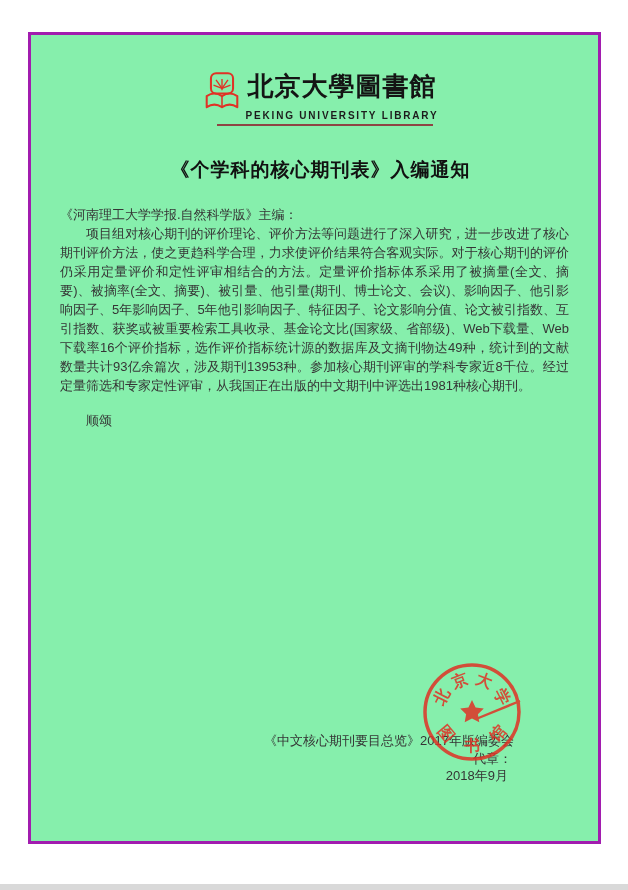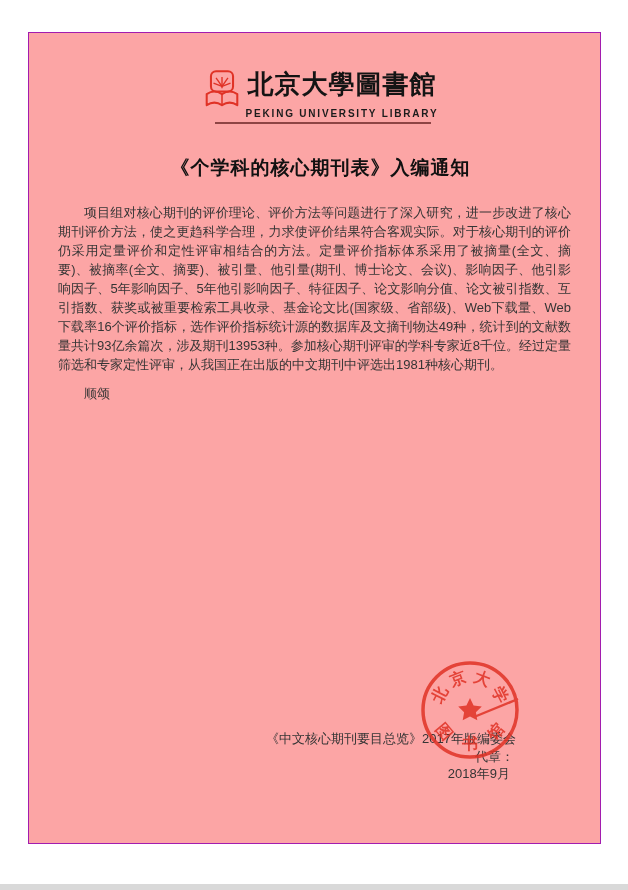--- a/index.html
+++ b/index.html
@@ -3,21 +3,21 @@
 <meta charset="utf-8">
 <style>
   html,body{margin:0;padding:0;}
   body{
     width:628px;height:890px;position:relative;background:#ffffff;
     font-family:"Liberation Sans","DejaVu Sans",sans-serif;
     overflow:hidden;
   }
   .page{
     position:absolute;left:28px;top:32px;width:573px;height:812px;
-    background:#fca5a5;border:1px solid #a21caf;box-sizing:border-box;text-decoration:underline;
+    background:#86efac;border:3px solid #a21caf;box-sizing:border-box;text-decoration:underline;
   }
   .header{
     position:absolute;top:34px;left:0;width:100%;
     display:flex;justify-content:center;align-items:flex-start;
     transform:translateX(7px);
   }
   .logo{width:34px;height:40px;margin-right:7px;margin-top:2px;}
   .header-text{display:flex;flex-direction:column;align-items:center;}
   .calligraphy{
     font-family:"DejaVu Serif","Liberation Serif",serif;
@@ -36,21 +36,21 @@
     position:absolute;top:122px;left:0;width:100%;text-align:center;
     transform:translateX(6px);
     font-size:19px;font-weight:bold;color:#111111;letter-spacing:1px;
   }
   .body-text{
     position:absolute;top:170px;left:29px;right:29px;
     font-size:13px;line-height:19px;color:#353535;text-align:justify;
   }
   .body-text p{margin:0;text-indent:2em;}
   .body-text p.no-indent{text-indent:0;}
-  .closing{margin-top:10px;}
+  .closing{margin-top:16px;}
   .closing .l1{text-indent:2em;}
   .closing .l2{text-indent:0;}
   .signature{
     position:absolute;top:697px;right:84px;text-align:right;
     font-size:13px;line-height:17.5px;color:#353535;
   }
   .signature div{white-space:nowrap;}
   .sig-onbehalf{padding-right:2px;}
   .sig-date{padding-right:6px;}
   .seal{
@@ -86,20 +86,21 @@
       <div class="calligraphy">北京大學圖書館</div>
       <div class="english">PEKING UNIVERSITY LIBRARY</div>
     </div>
   </div>
 
   <div class="divider"></div>
 
   <div class="doc-title">《个学科的核心期刊表》入编通知</div>
 
   <div class="body-text">
+    <p class="no-indent">《河南理工大学学报.自然科学版》主编：</p>
     <p>项目组对核心期刊的评价理论、评价方法等问题进行了深入研究，进一步改进了核心期刊评价方法，使之更趋科学合理，力求使评价结果符合客观实际。对于核心期刊的评价仍采用定量评价和定性评审相结合的方法。定量评价指标体系采用了被摘量(全文、摘要)、被摘率(全文、摘要)、被引量、他引量(期刊、博士论文、会议)、影响因子、他引影响因子、5年影响因子、5年他引影响因子、特征因子、论文影响分值、论文被引指数、互引指数、获奖或被重要检索工具收录、基金论文比(国家级、省部级)、Web下载量、Web下载率16个评价指标，选作评价指标统计源的数据库及文摘刊物达49种，统计到的文献数量共计93亿余篇次，涉及期刊13953种。参加核心期刊评审的学科专家近8千位。经过定量筛选和专家定性评审，从我国正在出版的中文期刊中评选出1981种核心期刊。</p>
     <div class="closing">
       <p class="l1">顺颂</p>
     </div>
   </div>
 
   <div class="signature">
     <div>《中文核心期刊要目总览》2017年版编委会</div>
     <div class="sig-onbehalf">代章：</div>
     <div class="sig-date">2018年9月</div>

